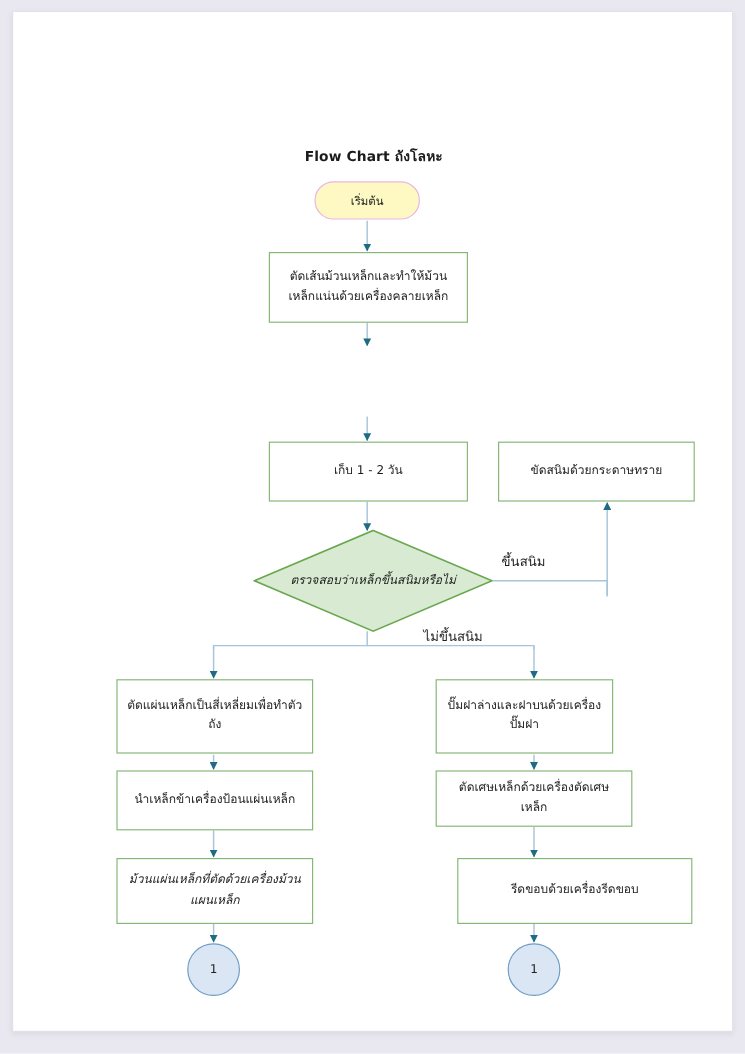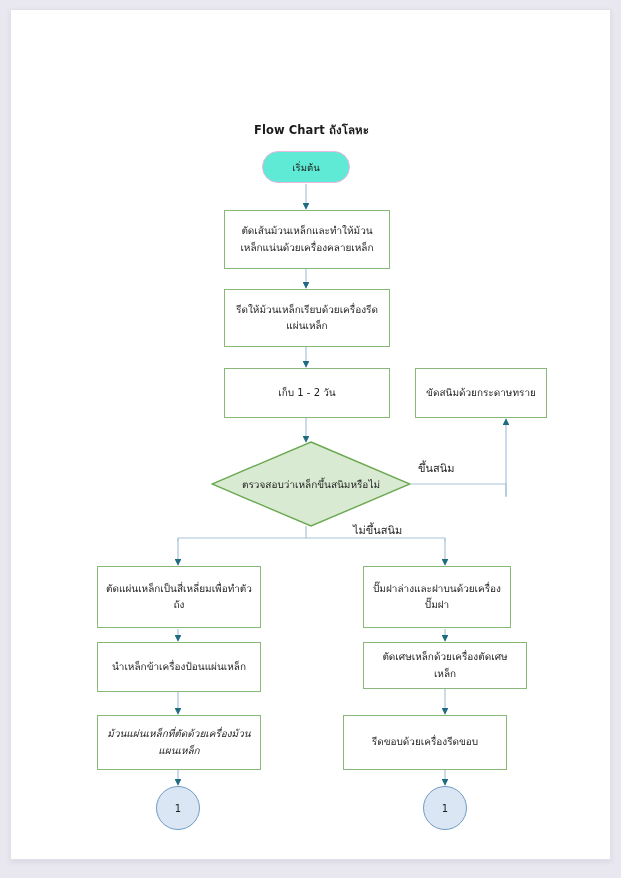--- a/index.html
+++ b/index.html
@@ -55,37 +55,38 @@
     left: 0;
     top: 80px;
     width: 621px;
     text-align: center;
     font-size: 11.5px;
     font-weight: 600;
     color: #1b1b1b;
     letter-spacing: 0.1px;
   }
   .node-start {
-    background: #5eead4;
+    background: #fef9c3;
     border: 1px solid #e9b6e0;
     border-radius: 20px;
     font-size: 9.5px;
   }
   .node-process {
     background: #ffffff;
     border: 1px solid #87b878;
     font-size: 10px;
     line-height: 1.65;
     padding: 4px 8px;
   }
   .node-decision {
     background: transparent;
     border: none;
     font-size: 10px;
     line-height: 1.7;
+    font-style: italic;
   }
   .node-decision .diamond-bg {
     position: absolute;
     left: 0;
     top: 0;
     width: 100%;
     height: 100%;
   }
   .node-decision .dtext {
     position: relative;
@@ -154,29 +155,26 @@
     </svg>
 
     <div class="node node-start" style="left:261px; top:110px; width:88px; height:32px;">
       <span>เริ่มต้น</span>
     </div>
 
     <div class="node node-process" style="left:223px; top:169px; width:166px; height:59px;">
       <span>ตัดเส้นม้วนเหล็กและทำให้ม้วนเหล็กแน่นด้วยเครื่องคลายเหล็ก</span>
     </div>
 
-    <div class="node node-process" style="left:223px; top:248px; width:166px; height:58px;">
-      <span>รีดให้ม้วนเหล็กเรียบด้วยเครื่องรีดแผ่นเหล็ก</span>
-    </div>
 
     <div class="node node-process" style="left:223px; top:327px; width:166px; height:50px;">
       <span>เก็บ 1 - 2 วัน</span>
     </div>
 
-    <div class="node node-process" style="left:414px; top:327px; width:132px; height:50px;">
+    <div class="node node-process" style="left:414px; top:327px; width:164px; height:50px;">
       <span>ขัดสนิมด้วยกระดาษทราย</span>
     </div>
 
     <div class="node node-decision" style="left:210px; top:400px; width:200px; height:86px;">
       <svg class="diamond-bg" viewBox="0 0 200 86" preserveAspectRatio="none">
         <polygon points="100,1 199,43 100,85 1,43" fill="#d9ead3" stroke="#6aa84f" stroke-width="1.4"></polygon>
       </svg>
       <span class="dtext">ตรวจสอบว่าเหล็กขึ้นสนิมหรือไม่</span>
     </div>
 
@@ -197,21 +195,21 @@
     </div>
 
     <div class="node node-process" style="left:362px; top:525px; width:148px; height:62px;">
       <span>ปั๊มฝาล่างและฝาบนด้วยเครื่องปั๊มฝา</span>
     </div>
 
     <div class="node node-process" style="left:362px; top:601px; width:164px; height:47px;">
       <span>ตัดเศษเหล็กด้วยเครื่องตัดเศษเหล็ก</span>
     </div>
 
-    <div class="node node-process" style="left:342px; top:674px; width:164px; height:55px;">
+    <div class="node node-process" style="left:380px; top:674px; width:196px; height:55px;">
       <span>รีดขอบด้วยเครื่องรีดขอบ</span>
     </div>
 
     <div class="node node-connector" style="left:155px; top:745px; width:44px; height:44px;">
       <span>1</span>
     </div>
 
     <div class="node node-connector" style="left:422px; top:745px; width:44px; height:44px;">
       <span>1</span>
     </div>

